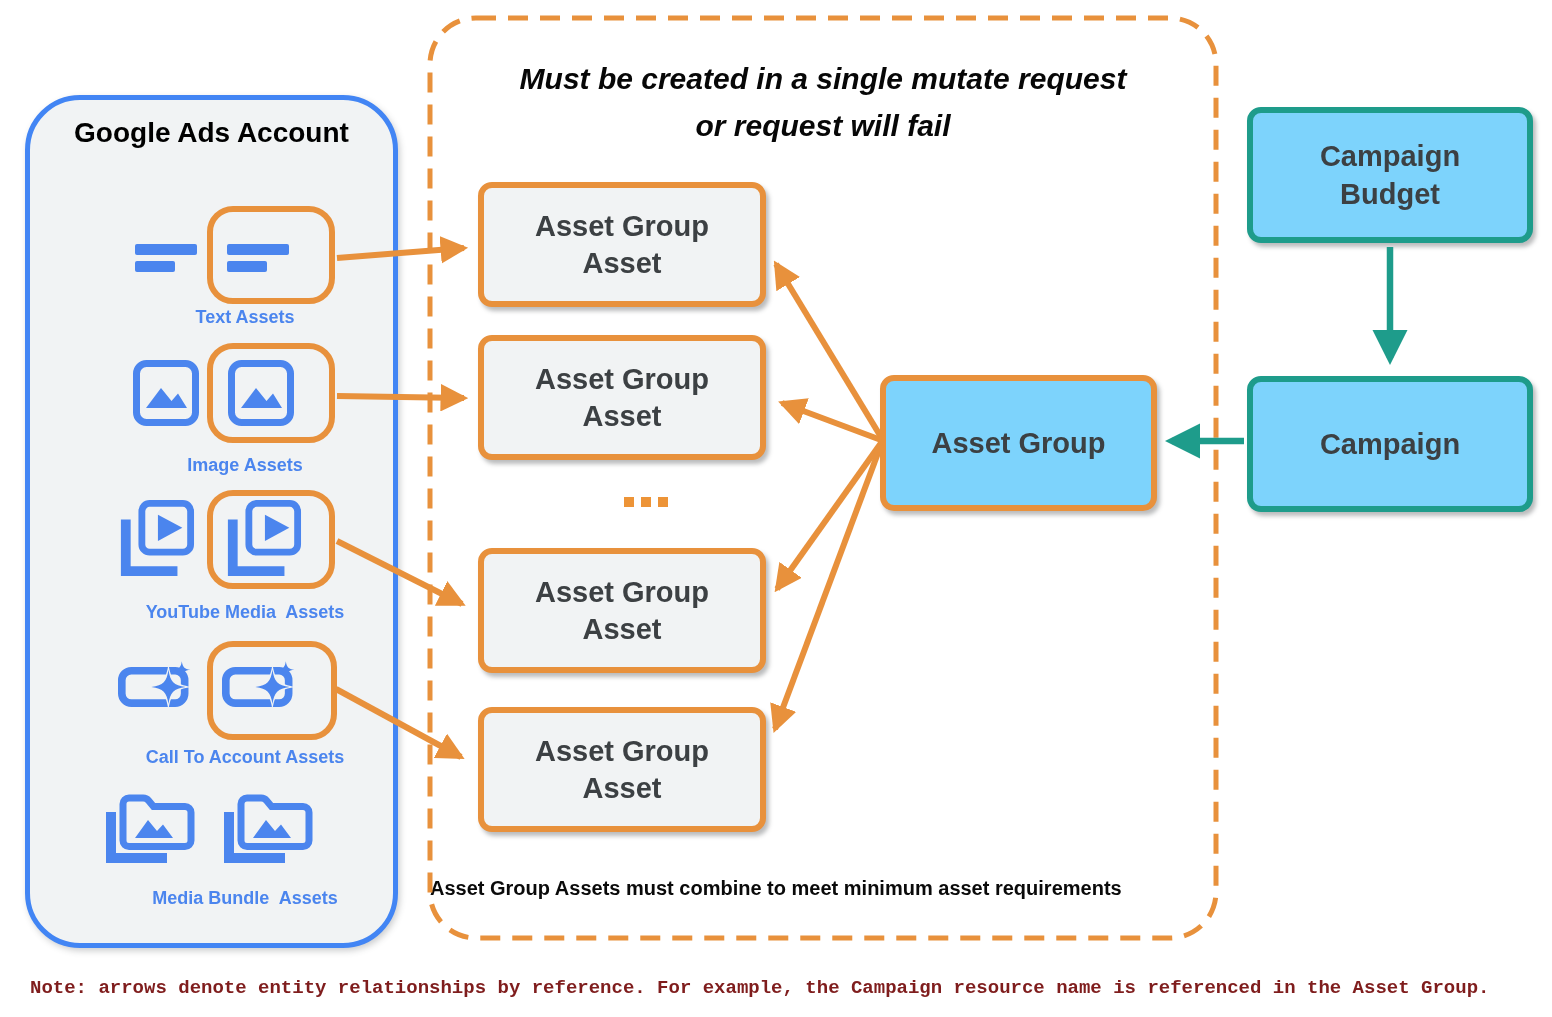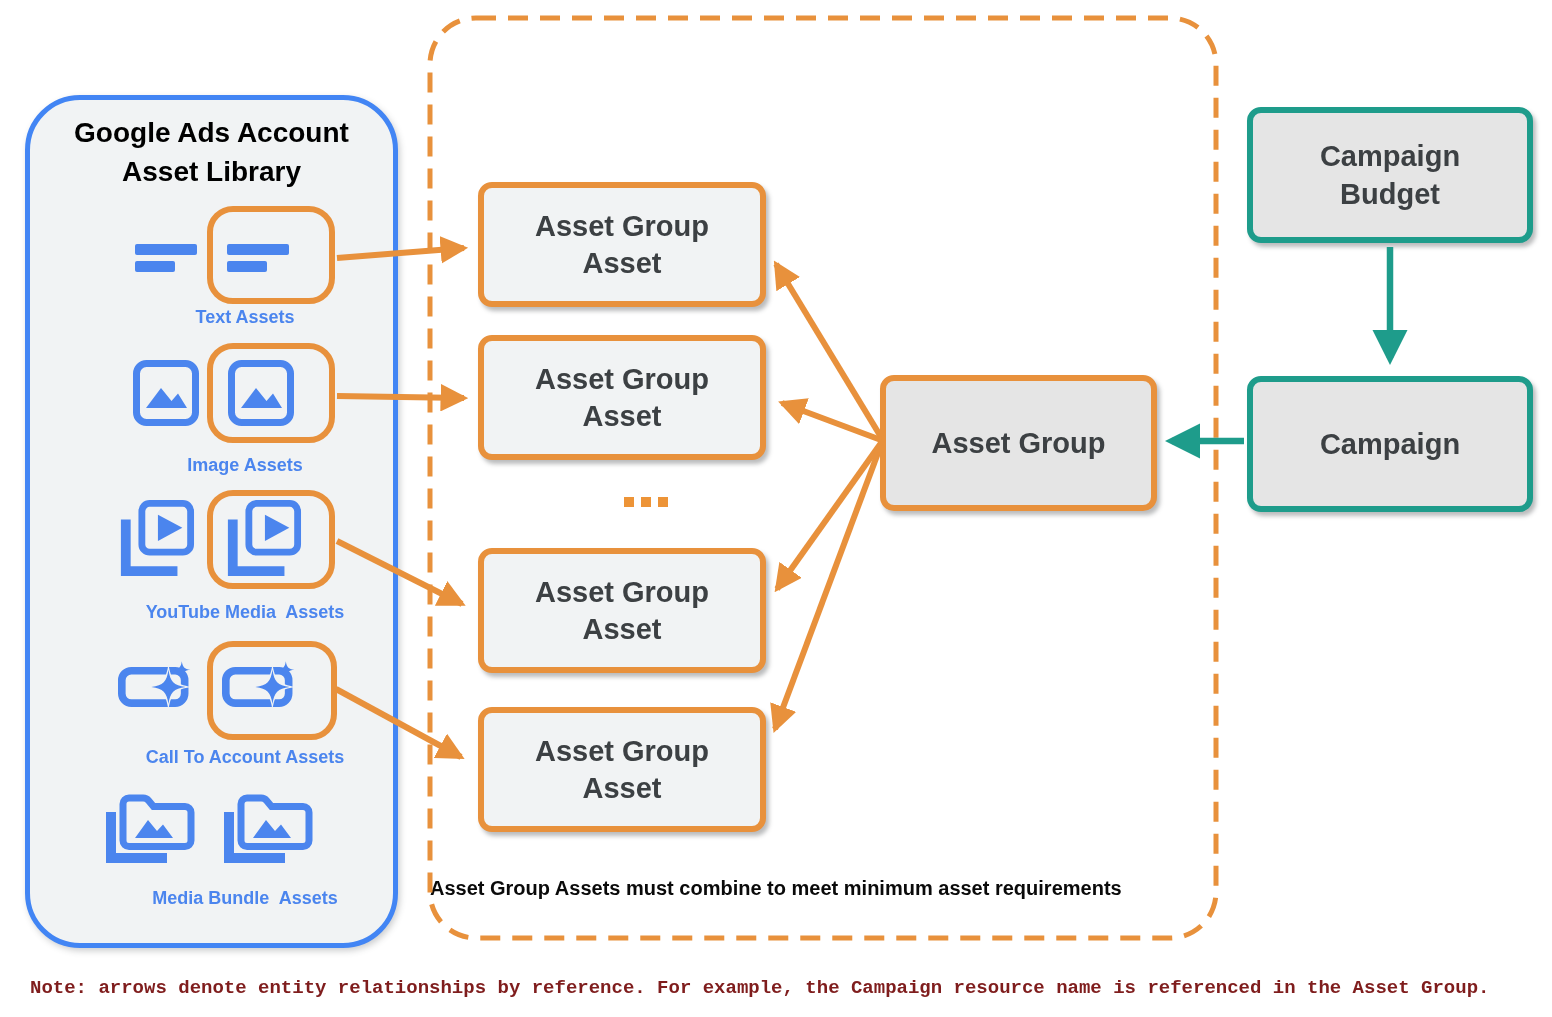--- a/index.html
+++ b/index.html
@@ -24,21 +24,21 @@
     background:#F1F3F4;border:6px solid #E8913C;border-radius:14px;
     box-shadow:3px 4px 4px rgba(60,64,67,.35);
     display:flex;flex-direction:column;align-items:center;justify-content:center;
     font-size:29px;line-height:37px;font-weight:bold;color:#3C4043;text-align:center;}
   .ellipsis{left:624px;top:497px;display:flex;}
   .ellipsis .dot{width:10px;height:10px;background:#ED9437;margin-right:7px;}
   .mutate-footnote{left:430px;top:877px;width:786px;text-align:left;
     font-size:20px;font-weight:bold;color:#0a0a0a;}
 
   
-  .entity{box-sizing:border-box;background:#e5e5e5;border-radius:14px;
+  .entity{box-sizing:border-box;background:#7dd3fc;border-radius:14px;
     display:flex;flex-direction:column;align-items:center;justify-content:center;
     font-size:29px;line-height:38px;font-weight:bold;color:#3C4043;text-align:center;
     box-shadow:3px 4px 4px rgba(60,64,67,.35);}
   .entity.orange{border:6px solid #E8913C;}
   .entity.teal{border:6px solid #1E9C8B;}
   .asset-group-box{left:880px;top:375px;width:277px;height:136px;}
   .campaign-budget-box{left:1247px;top:107px;width:286px;height:136px;}
   .campaign-box{left:1247px;top:376px;width:286px;height:136px;}
 
   .bottom-note{left:30px;top:977px;width:1500px;font-size:19px;font-weight:bold;color:#7f1d1d;font-family:Liberation Mono, monospace;}
@@ -74,21 +74,20 @@
       <path d="M8 26 V72 H64" stroke-width="10"></path>
       <path d="M26 12 h14 a7 7 0 0 1 5.5 2.5 l5 6 H82 a6 6 0 0 1 6 6 v28 a6 6 0 0 1 -6 6 H26 a6 6 0 0 1 -6 -6 V18 a6 6 0 0 1 6 -6 Z" stroke-width="7"></path>
       <path d="M32 52 L45 34 L54 45 L60 38.5 L70 52 Z" fill="#4b85ee" stroke="none"></path>
     </g>
   </defs>
 </svg>
 
 <div class="abs library-panel"></div>
 <div class="abs library-title">
   <div>Google Ads Account</div>
-  <div>Asset Library</div>
 </div>
 
 <svg class="abs icon" style="left:135px;top:244px" width="62" height="28" viewBox="0 0 62 28">
     <use href="#sym-text"></use>
   </svg>
 <div class="abs ring" style="left:207px;top:206px;width:128px;height:98px"></div>
 <svg class="abs icon" style="left:227px;top:244px" width="62" height="28" viewBox="0 0 62 28">
     <use href="#sym-text"></use>
   </svg>
 <div class="abs asset-label" style="top:307px">Text Assets</div>
@@ -122,20 +121,22 @@
 
 <svg class="abs icon" style="left:103px;top:786px" width="94" height="80" viewBox="0 0 94 80">
     <use href="#sym-media"></use>
   </svg>
 <svg class="abs icon" style="left:221px;top:786px" width="94" height="80" viewBox="0 0 94 80">
     <use href="#sym-media"></use>
   </svg>
 <div class="abs asset-label" style="top:888px">Media Bundle  Assets</div>
 
 <div class="abs mutate-title">
+  <div>Must be created in a single mutate request</div>
+  <div>or request will fail</div>
 </div>
 
 <div class="abs aga-box" style="top:182px">
   <span>Asset Group</span>
   <span>Asset</span>
 </div>
 <div class="abs aga-box" style="top:335px">
   <span>Asset Group</span>
   <span>Asset</span>
 </div>

